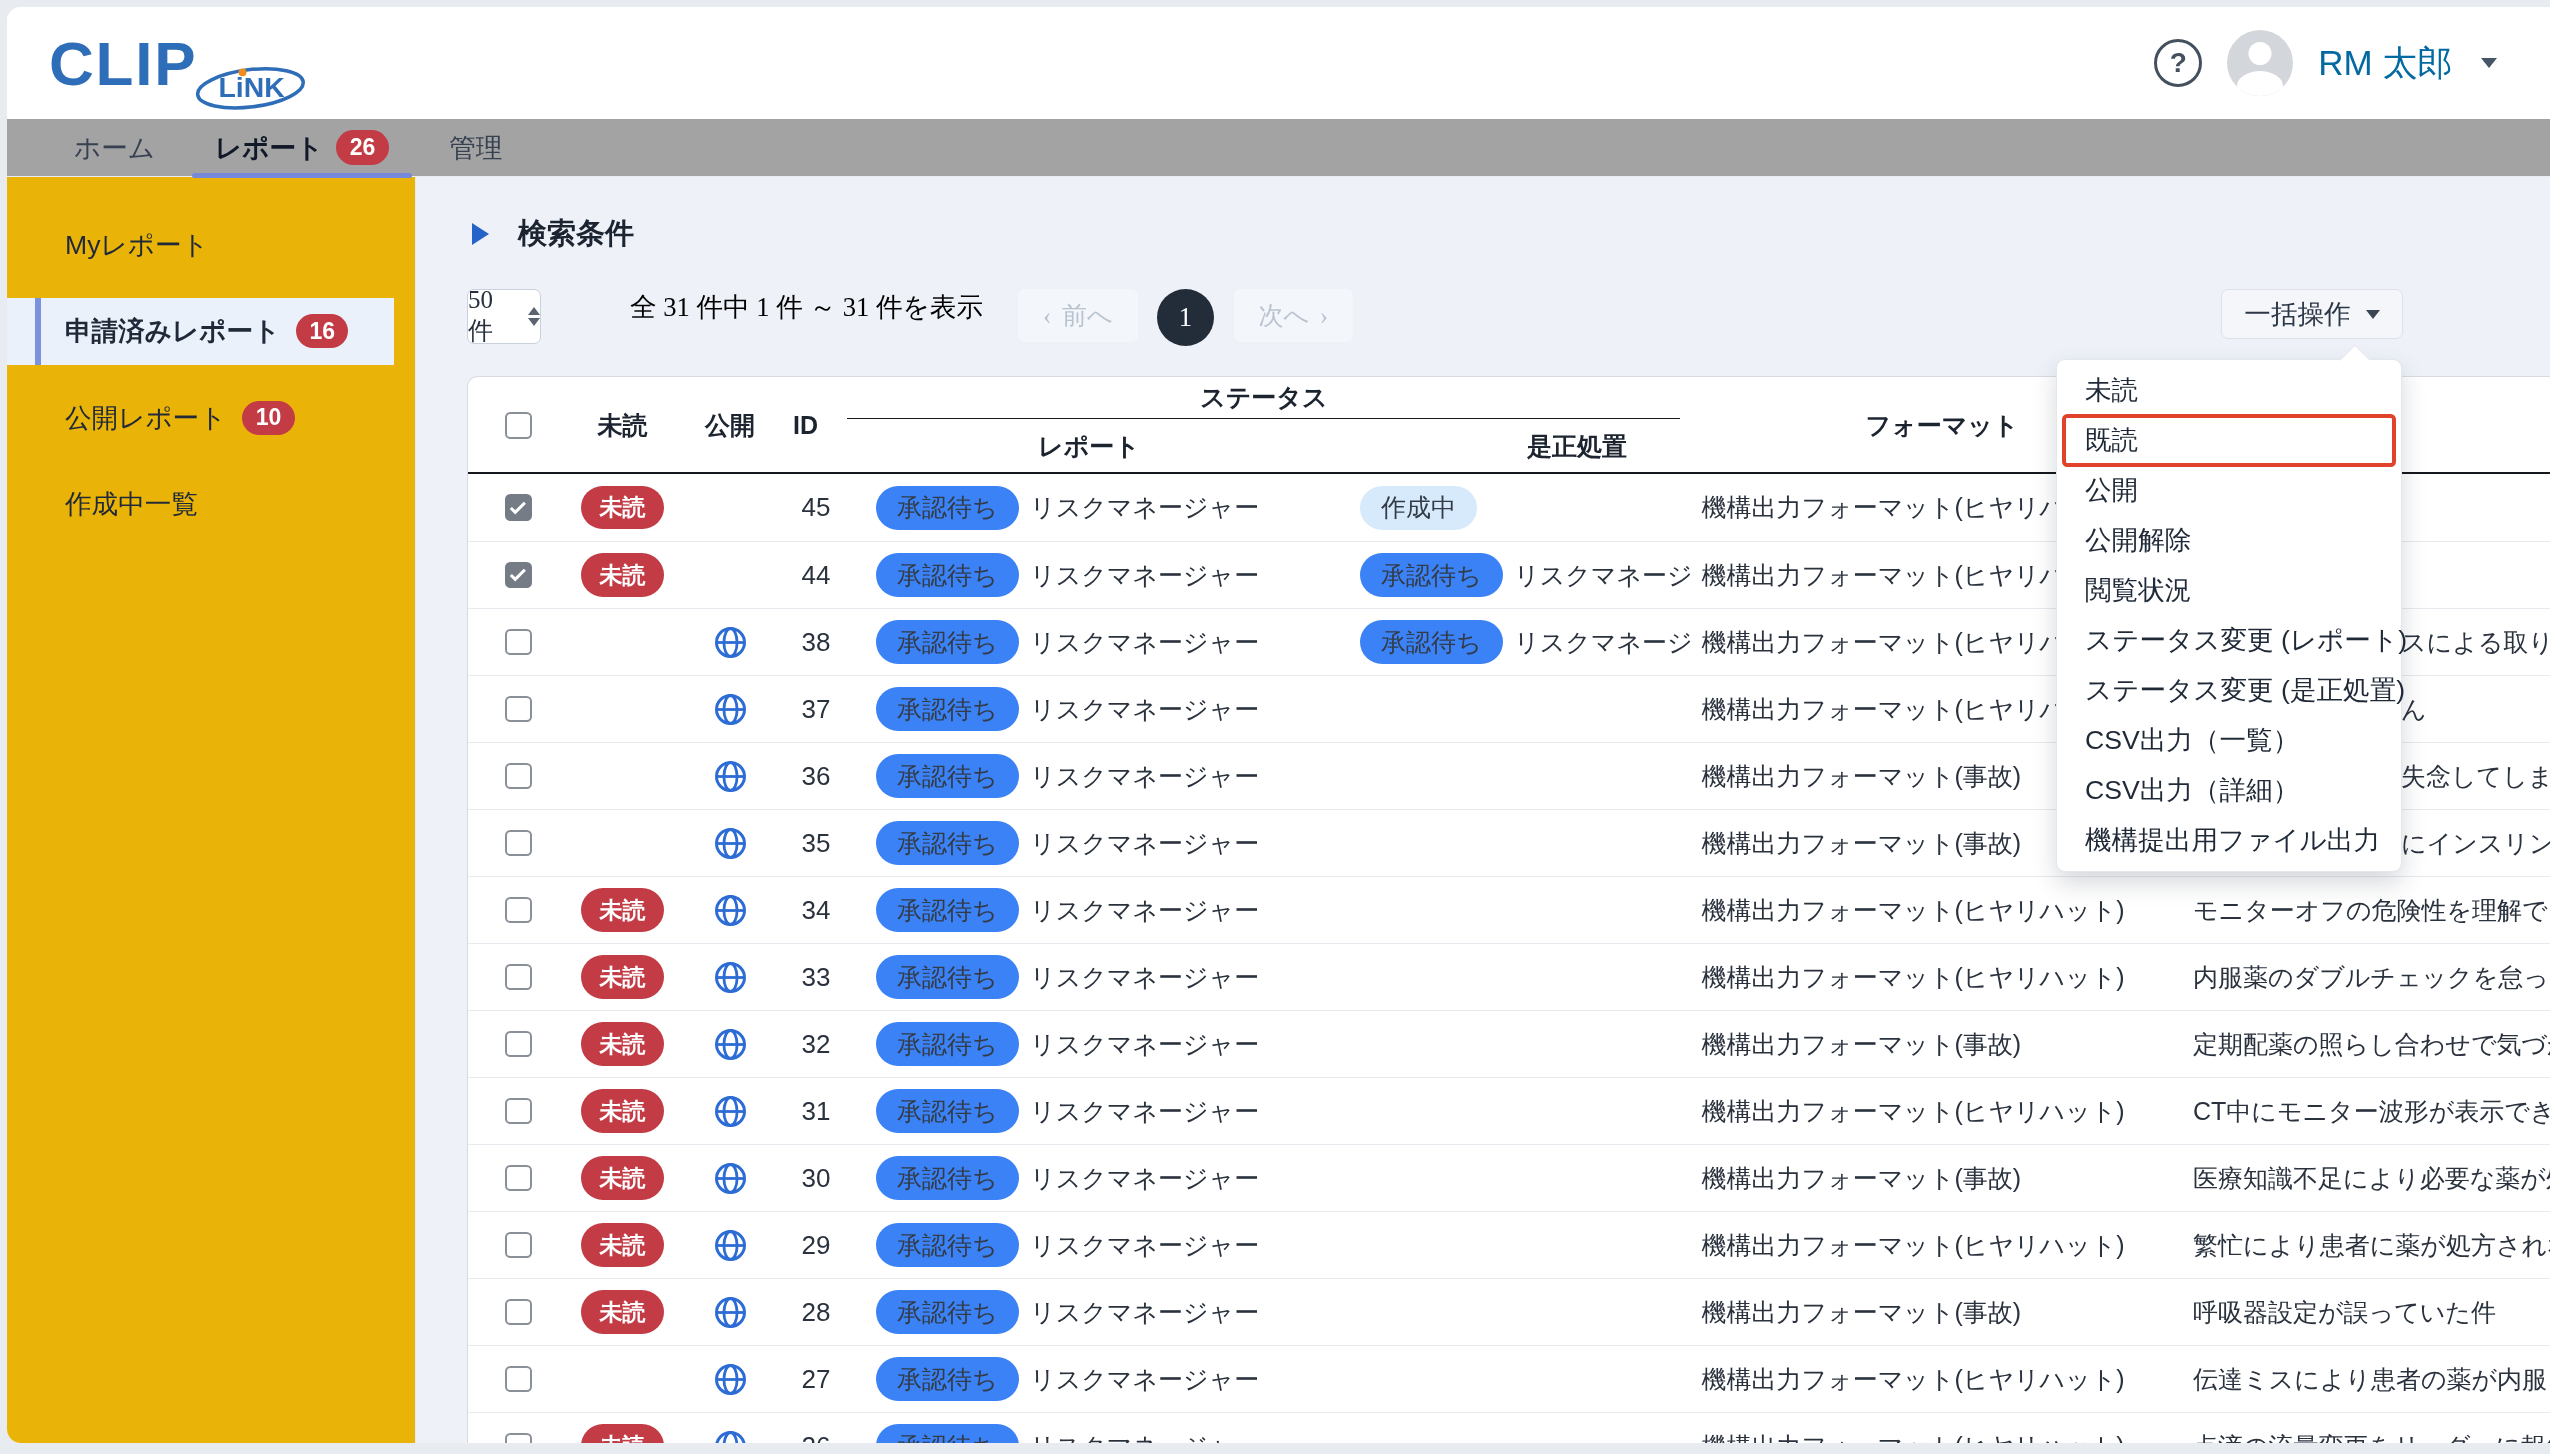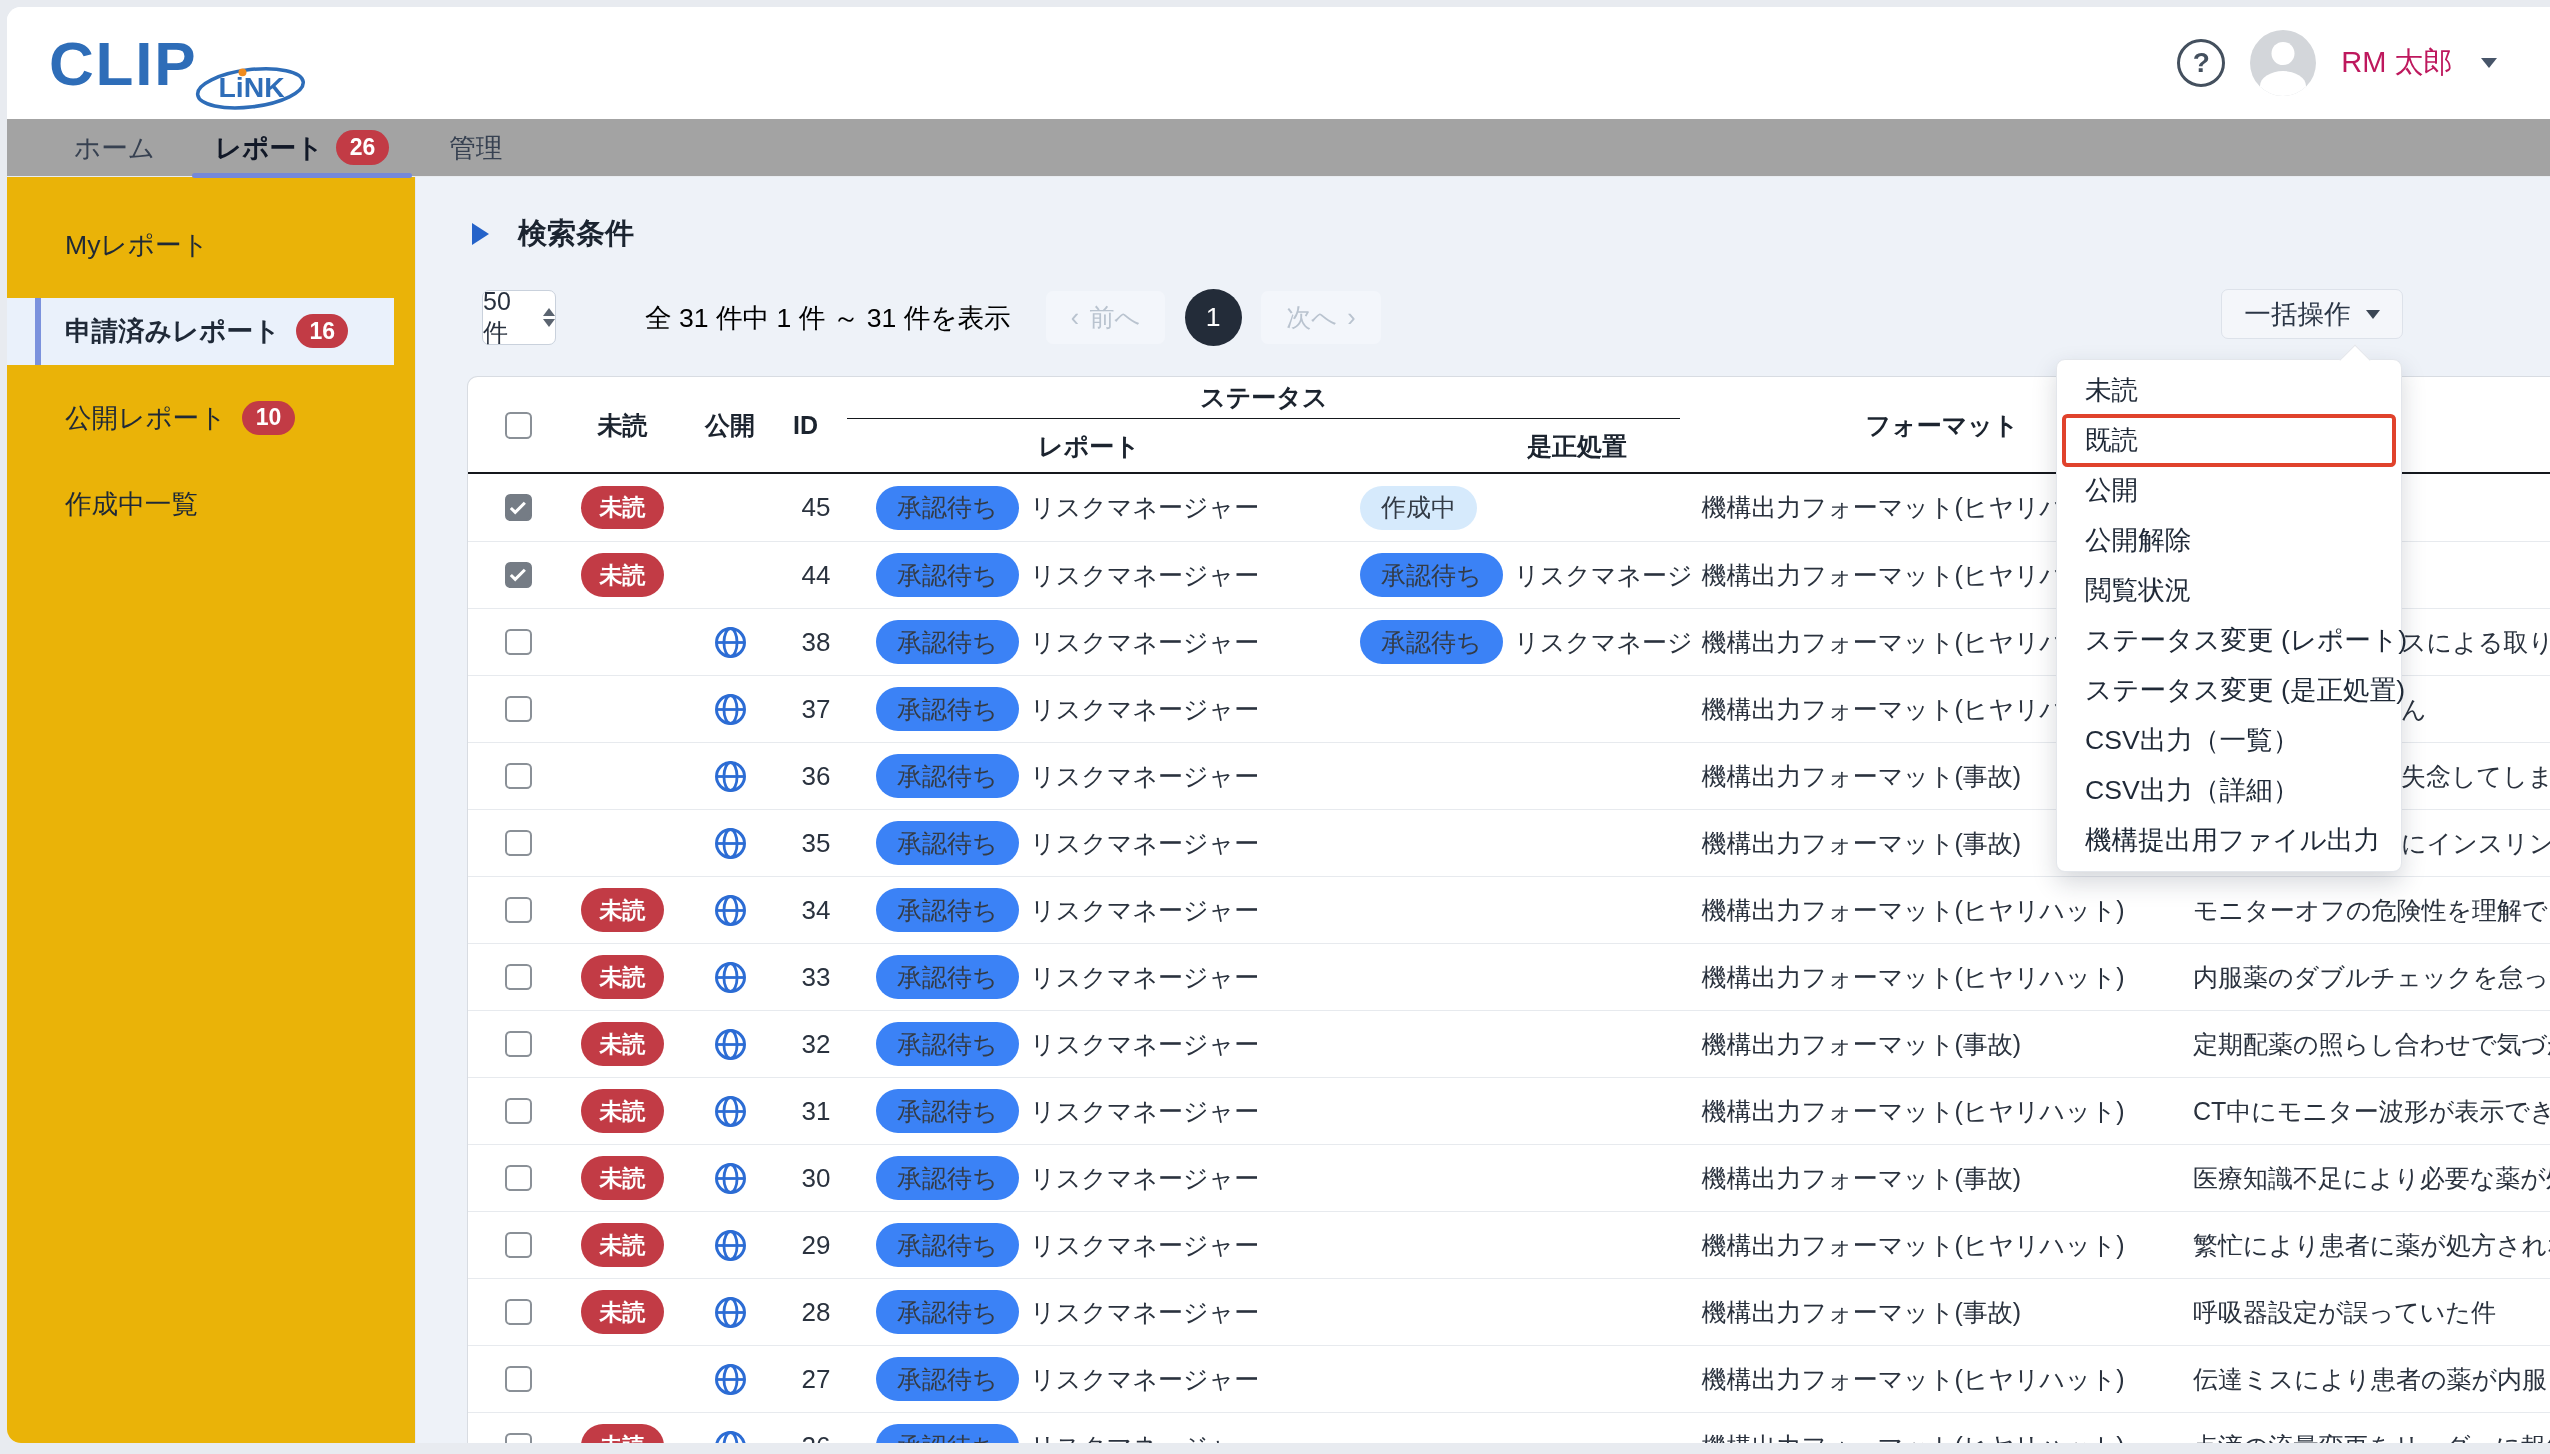--- a/index.html
+++ b/index.html
@@ -19,42 +19,42 @@
   
   .topbar { height:112px; background:#fff; display:flex; align-items:center; justify-content:space-between; padding:0 53px 0 42px; flex:0 0 auto; }
   .logo { display:flex; align-items:flex-start; height:89px; position:relative; }
   .logo-main { font-size:62px; font-weight:800; color:#2e6db8; letter-spacing:1.8px; line-height:89px; }
   .logo-sub-svg { margin-left:-5.3px; margin-top:32px; }
   .top-right { display:flex; align-items:center; gap:25px; }
   .help-icon { width:48px; height:48px; border:3.5px solid #44505e; border-radius:50%; display:flex; align-items:center; justify-content:center; font-size:28px; font-weight:700; color:#44505e; }
   .avatar { width:66px; height:66px; border-radius:50%; background:#d3d6da; position:relative; overflow:hidden; }
   .avatar::before { content:""; position:absolute; left:50%; top:12.4px; transform:translateX(-50%); width:23px; height:23px; border-radius:50%; background:#fff; }
   .avatar::after { content:""; position:absolute; left:50%; top:41px; transform:translateX(-50%); width:46px; height:30px; border-radius:50% 50% 0 0; background:#fff; }
-  .user-name { font-size:29px; color:#be185d; }
+  .user-name { font-size:35px; color:#0369a1; }
   .caret-down { width:0; height:0; border-left:8px solid transparent; border-right:8px solid transparent; border-top:10.6px solid #475569; margin-left:3.5px; }
   
   .tabs { height:58px; background:#a3a3a3; border-bottom:1.8px solid #e9ecf0; display:flex; align-items:stretch; padding-left:44px; flex:0 0 auto; }
   .tab { position:relative; display:flex; align-items:center; padding:0 23px; margin-right:14px; font-size:26.6px; color:#374151; cursor:default; }
   .tab.active { font-weight:700; color:#111827; }
   .tab.active::after { content:""; position:absolute; left:0; right:0; bottom:-1.8px; height:5.3px; background:#7588da; border-radius:2.7px; }
   .badge { background:#c23b45; color:#fff; border-radius:885px; font-size:23px; font-weight:700; padding:3.5px 14px; margin-left:12.4px; line-height:1.2; }
   
   .body { flex:1 1 auto; display:flex; min-height:0; }
   .sidebar { width:409px; background:#eab308; border-right:0.9px solid #e7eaef; padding-top:34px; flex:0 0 auto; }
   .side-item { height:67px; display:flex; align-items:center; padding-left:58px; font-size:26.6px; color:#1f2937; position:relative; margin-bottom:19.5px; }
   .side-item.active { background:#eaf1fb; font-weight:700; width:387px; }
   .side-item.active::before { content:""; position:absolute; left:28px; top:0; bottom:0; width:6.2px; background:#7b92dd; }
   .side-item.active { padding-left:58px; }
   .side-badge { background:#c23b45; color:#fff; border-radius:885px; font-size:23px; font-weight:700; padding:3.5px 13.3px; margin-left:16px; }
   .main { flex:1 1 auto; position:relative; background:#eef2f8; min-width:0; }
   
   .search-row { position:absolute; left:56px; top:37px; display:flex; align-items:center; gap:29px; }
   .tri-right { width:0; height:0; border-top:11.5px solid transparent; border-bottom:11.5px solid transparent; border-left:17.7px solid #2563c9; }
   .search-label { font-size:29px; font-weight:700; color:#1b2430; }
-  .pager-row { position:absolute; left:66px; top:112px; height:57px; display:flex; align-items:center; }
+  .pager-row { position:absolute; left:51px; top:112px; height:57px; display:flex; align-items:flex-start;font-family:Liberation Serif, serif; }
   .page-size { width:74px; height:55px; background:#fff; border:1.8px solid #c9d1dc; border-radius:7px; display:flex; align-items:center; justify-content:center; gap:8.9px; font-size:25px; color:#27303e; }
   .updown { display:flex; flex-direction:column; gap:3.5px; }
   .updown i { display:block; width:0; height:0; border-left:6.2px solid transparent; border-right:6.2px solid transparent; }
   .updown .up { border-bottom:8px solid #5b6470; }
   .updown .dn { border-top:8px solid #5b6470; }
   .range-text { font-size:26.6px; color:#000000; margin-left:89px; }
   .pg-btn { height:53px; border-radius:7px; background:#f3f6fb; color:#b9c3cf; font-size:25px; display:flex; align-items:center; justify-content:center; gap:10.6px; padding:0 25px; }
   .pg-btn.prev { margin-left:35px; }
   .pg-current { width:57px; height:57px; border-radius:50%; background:#232c39; color:#fff; font-size:26.6px; display:flex; align-items:center; justify-content:center; margin:0 19.5px; }
   .bulk-btn { position:absolute; left:1805px; top:112px; width:182px; height:50px; background:#f4f6fa; border:1.8px solid #dde2ea; border-radius:7px; display:flex; align-items:center; justify-content:center; gap:15px; font-size:26.6px; color:#2b3646; }

